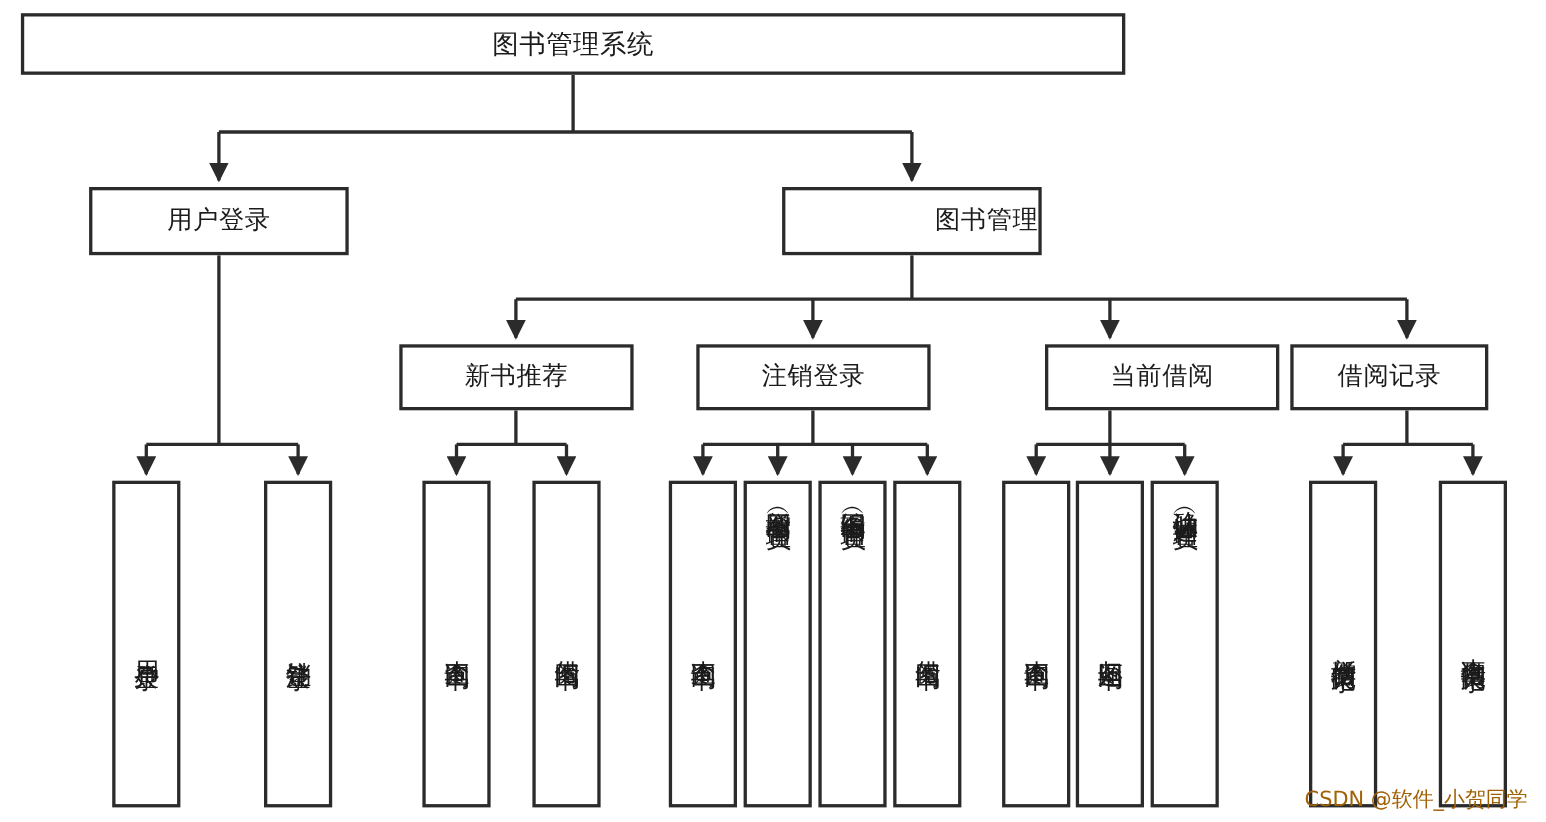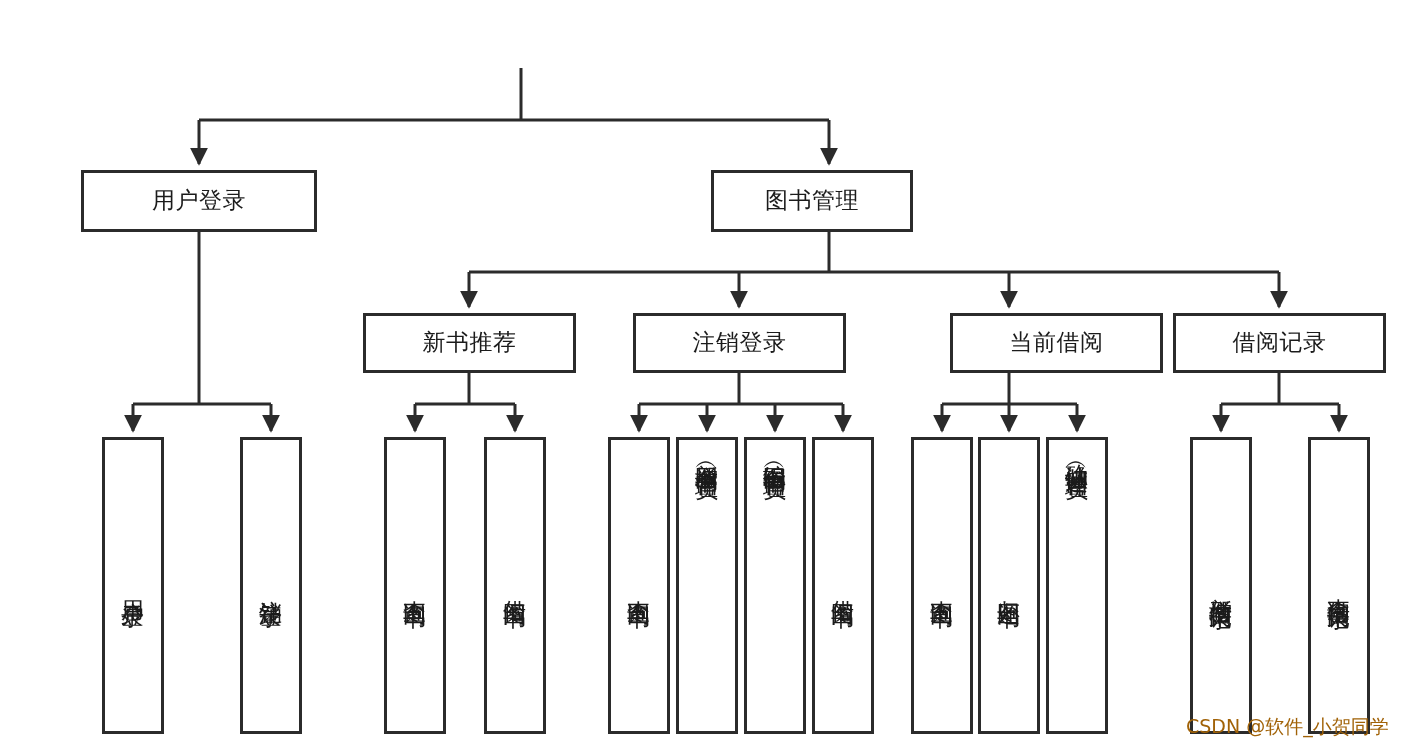--- a/index.html
+++ b/index.html
@@ -126,38 +126,41 @@
       <path d="M 1009 404 L 1009 431" marker-end="url(#arrow)"></path>
       <path d="M 1077 404 L 1077 431" marker-end="url(#arrow)"></path>
 
       <path d="M 1279 373 L 1279 404"></path>
       <path d="M 1221 404 L 1339 404"></path>
       <path d="M 1221 404 L 1221 431" marker-end="url(#arrow)"></path>
       <path d="M 1339 404 L 1339 431" marker-end="url(#arrow)"></path>
     </g>
   </svg>
 
+  <div class="node root horizontal" style="left:19px; top:12px; width:1004px; height:56px;">
+    <span class="node-label">图书管理系统</span>
+  </div>
 
   <div class="node horizontal" style="left:81px; top:170px; width:236px; height:62px;">
     <span class="node-label">用户登录</span>
   </div>
-  <div class="node horizontal" style="left:711px; top:170px; width:202px; height:62px;">
+  <div class="node horizontal" style="left:711px; top:170px; width:236px; height:62px;justify-content:flex-end;">
     <span class="node-label">图书管理</span>
   </div>
 
   <div class="node horizontal" style="left:363px; top:313px; width:213px; height:60px;">
     <span class="node-label">新书推荐</span>
   </div>
   <div class="node horizontal" style="left:633px; top:313px; width:213px; height:60px;">
     <span class="node-label">注销登录</span>
   </div>
   <div class="node horizontal" style="left:903px; top:313px; width:213px; height:60px;margin-left:47px;">
     <span class="node-label">当前借阅</span>
   </div>
-  <div class="node horizontal" style="left:1173px; top:313px; width:213px; height:60px;">
+  <div class="node horizontal" style="left:1173px; top:313px; width:180px; height:60px;">
     <span class="node-label">借阅记录</span>
   </div>
 
   <div class="node vertical center-text" style="left:102px; top:437px; width:62px; height:297px;">
     <span class="node-label">用户登录</span>
   </div>
   <div class="node vertical center-text" style="left:240px; top:437px; width:62px; height:297px;">
     <span class="node-label">注销登录</span>
   </div>
 

